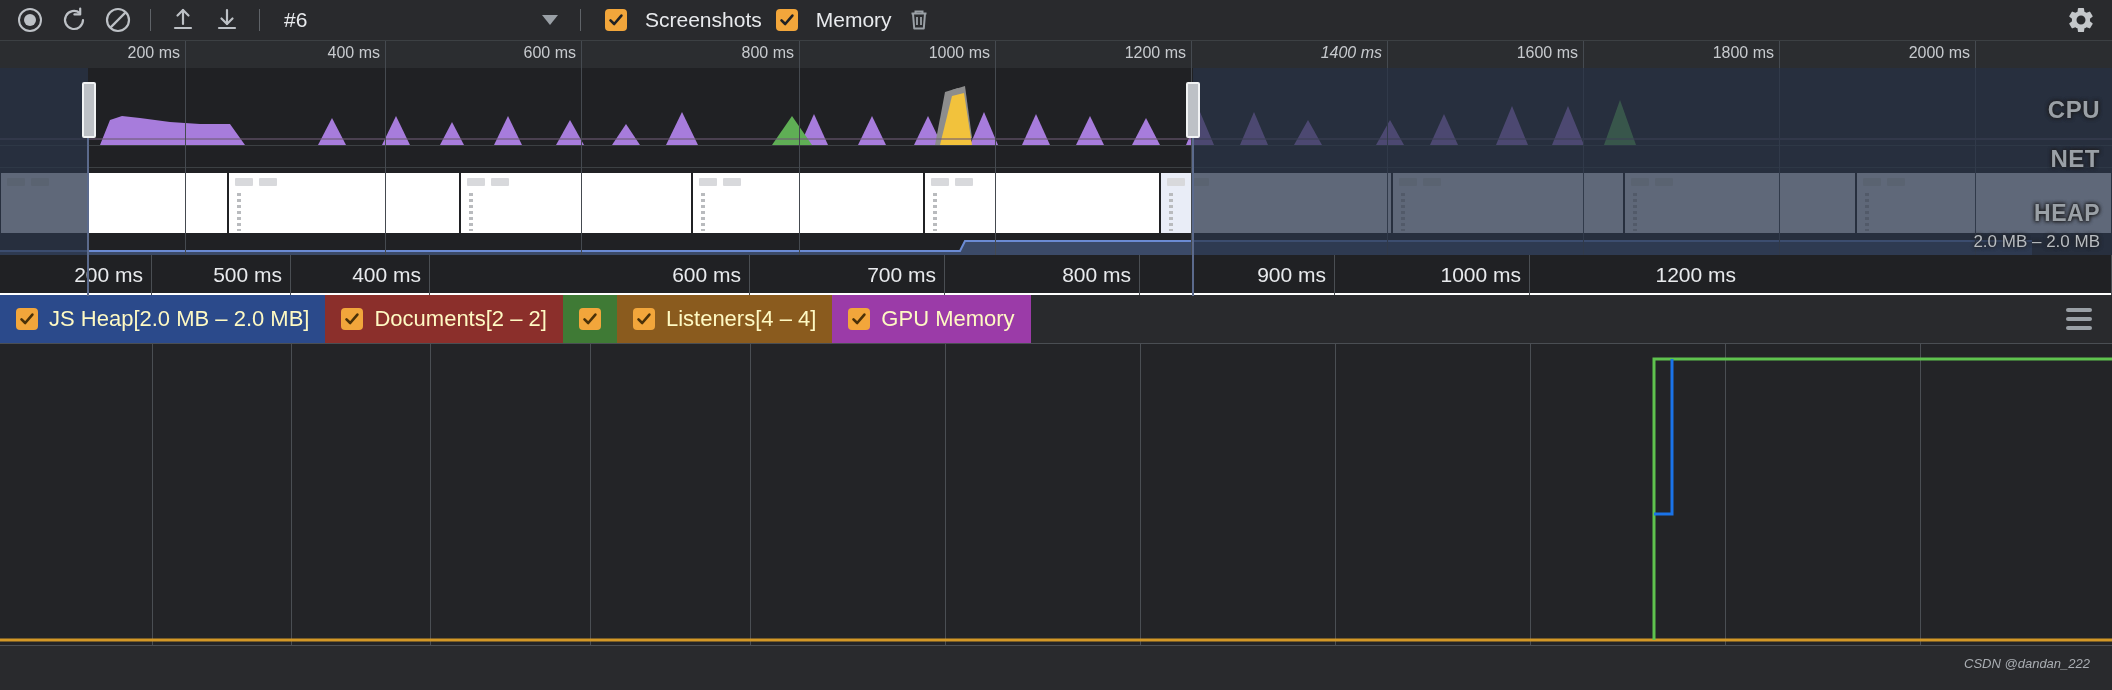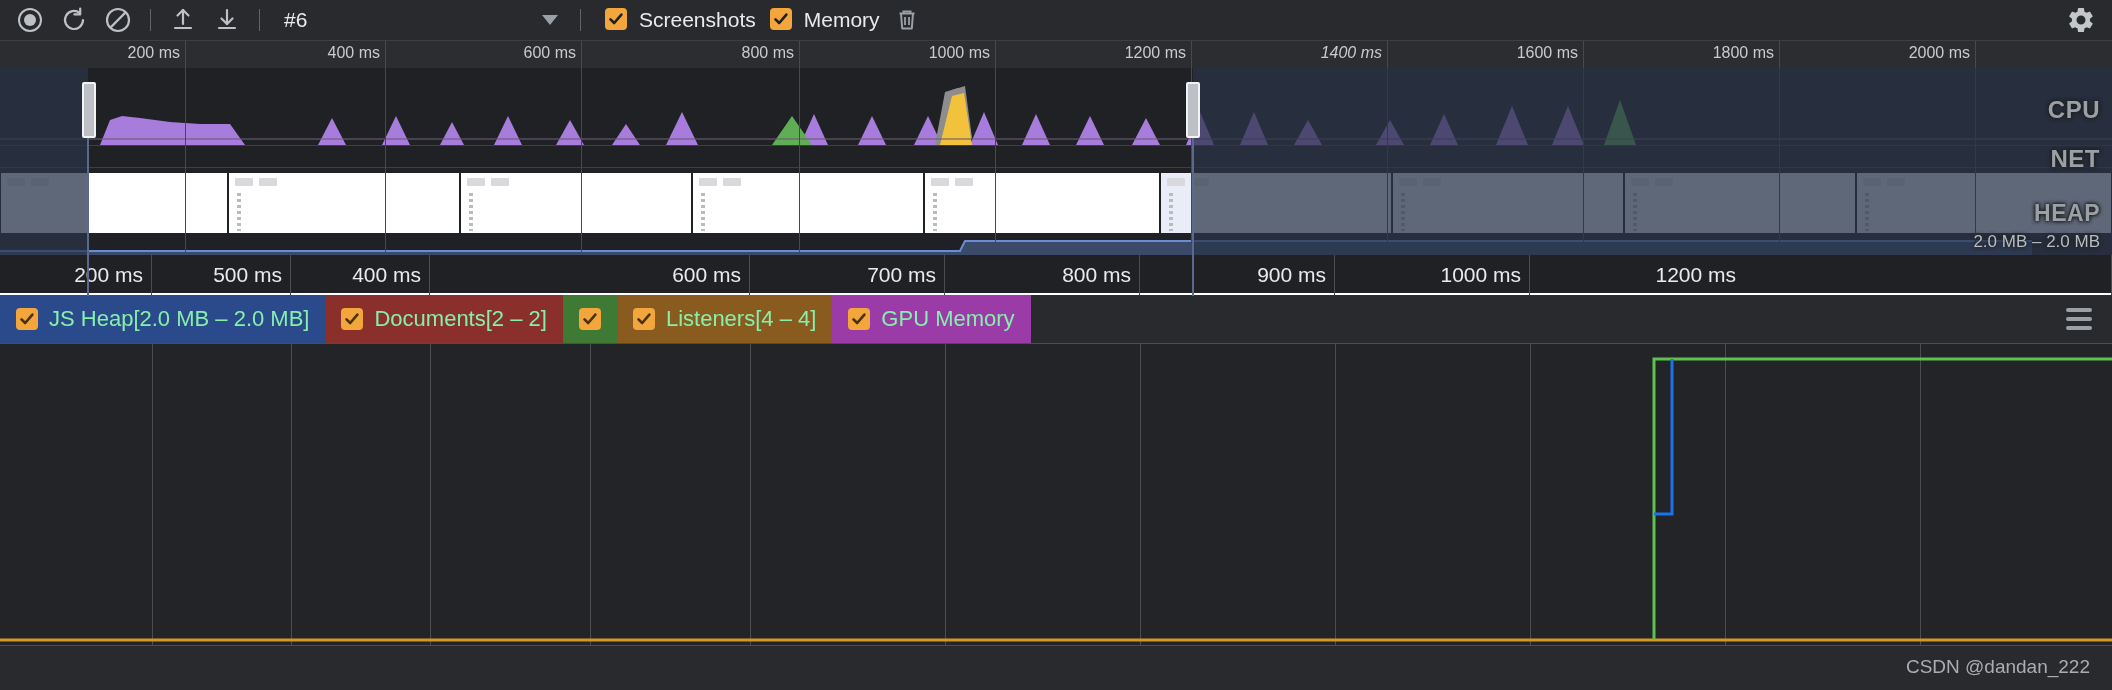--- a/index.html
+++ b/index.html
@@ -33,21 +33,21 @@
     color: #e8eaed; font-size: 21px; padding: 0 12px 0 14px;
     cursor: pointer;
   }
   .caret {
     width: 0; height: 0;
     border-left: 8px solid transparent;
     border-right: 8px solid transparent;
     border-top: 10px solid #9aa0a6;
   }
   .tb-check {
-    display: flex; align-items: flex-start; gap: 12px;
+    display: flex; align-items: center; gap: 18px;
     margin-left: 14px; cursor: pointer;
   }
   .cbox {
     width: 22px; height: 22px; border-radius: 4px;
     background: #f2a63b;
     display: flex; align-items: center; justify-content: center;
     flex: 0 0 auto;
   }
   .cbox svg { display: block; }
   .tb-check .lbl { color: #e8eaed; font-size: 21px; white-space: nowrap; }
@@ -150,21 +150,21 @@
   
   .legend {
     position: absolute; left: 0; top: 295px; width: 2112px; height: 48px;
     background: #292a2d;
     display: flex; align-items: stretch;
   }
   .chip {
     display: flex; align-items: center; gap: 11px;
     padding: 0 16px; cursor: pointer;
   }
-  .chip .lbl { color: #86efac; font-size: 22px; white-space: nowrap; }
+  .chip .lbl { color: #fef9c3; font-size: 22px; white-space: nowrap; }
   .legend-spacer { flex: 1 1 auto; background: #292a2d; }
   .hamburger {
     width: 66px; display: flex; flex-direction: column;
     align-items: center; justify-content: center; gap: 5px; cursor: pointer;
   }
   .hamburger i { display: block; width: 26px; height: 4px; background: #9aa0a6; border-radius: 2px; }
 
   
   .chart {
     position: absolute; left: 0; top: 343px; width: 2112px; height: 303px;
@@ -177,21 +177,21 @@
   .cg-h-top    { position:absolute; left:0; top:0;   width:2112px; height:1px; background:#4a4e53; }
   .cg-h-bottom { position:absolute; left:0; bottom:0; width:2112px; height:1px; background:#4a4e53; }
   .chart svg { position: absolute; left: 0; top: 0; }
 
   .footer {
     position: absolute; left: 0; top: 646px; width: 2112px; height: 44px;
     background: #292a2d;
   }
   .watermark {
     position: absolute; right: 22px; top: 10px;
-    color: #a9adb2; font-size: 19px;
+    color: #a9adb2; font-size: 13px; font-style: italic;
   }
 </style>
 </head>
 <body>
 
 <div id="app">
 
   <div class="toolbar">
 
     <div class="tb-btn">

